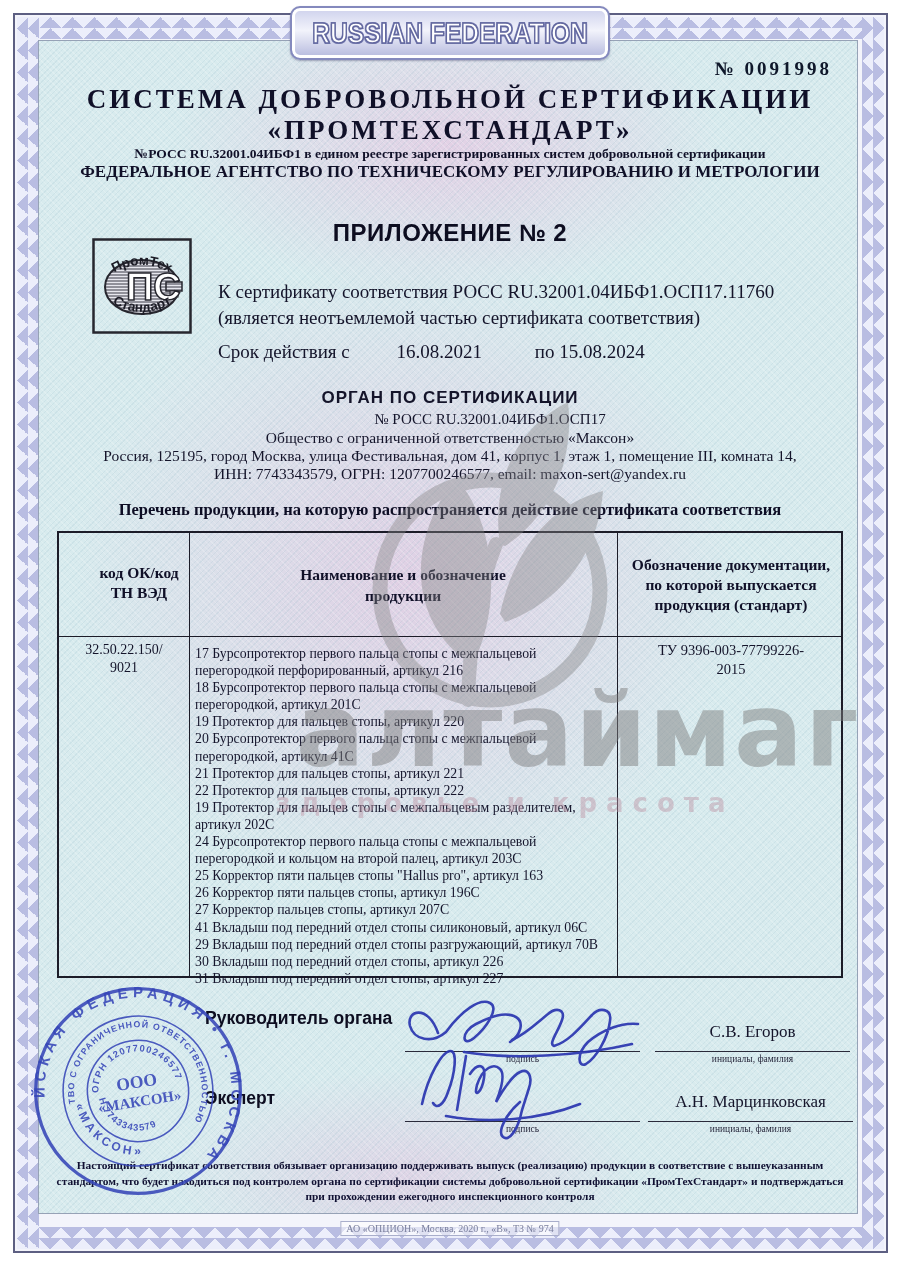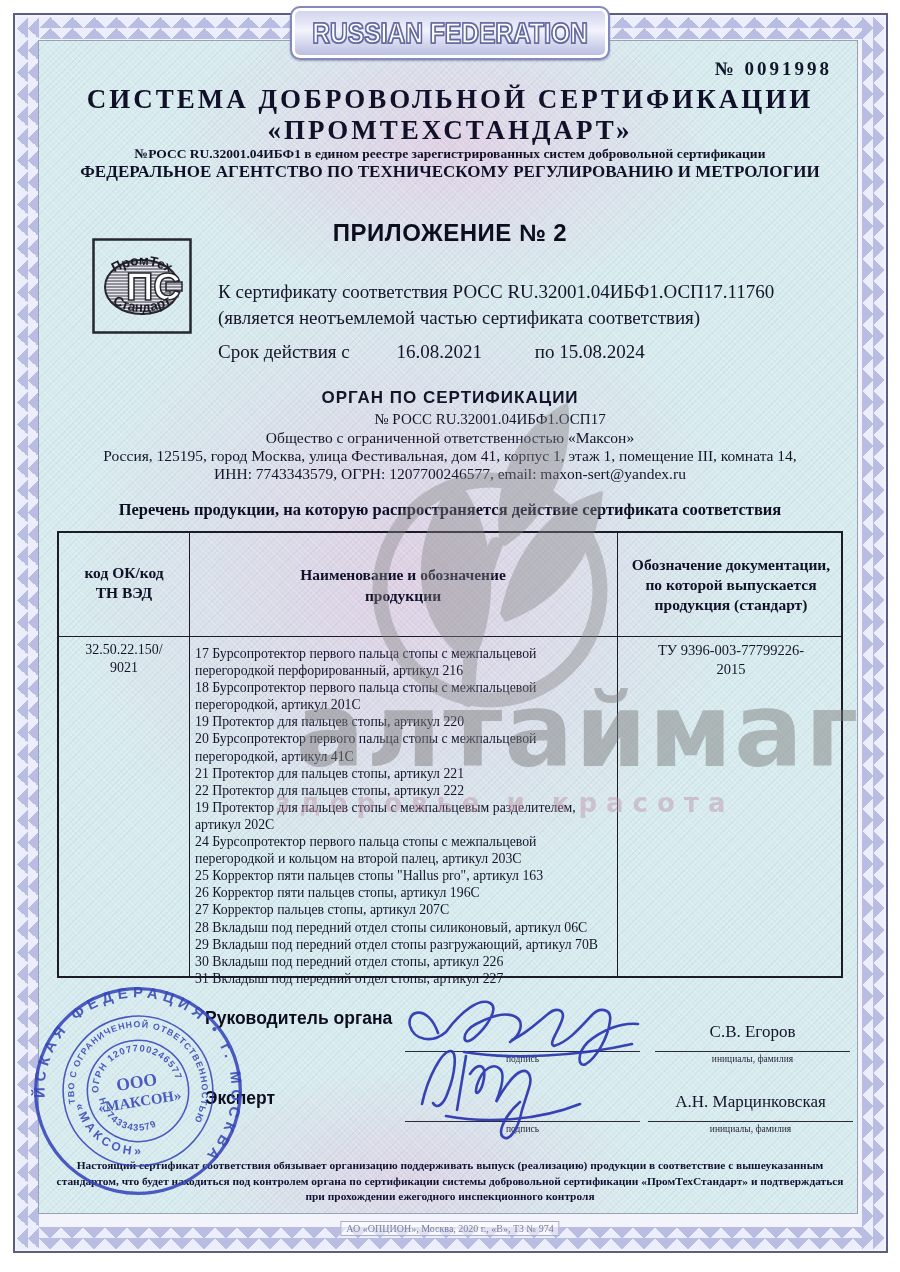--- a/index.html
+++ b/index.html
@@ -55,21 +55,21 @@
   .organ-name{top:429px;font-size:15.5px;}
   .organ-address{top:447px;font-size:15.5px;}
   .organ-contacts{top:465px;font-size:15.5px;}
   .list-heading{top:500px;font-size:16.5px;font-weight:bold;color:#0d0d24;}
   
   .tbl{position:absolute;left:57px;top:531px;width:786px;height:447px;border:2px solid #1c1c28;z-index:2;box-sizing:border-box;}
   .tbl .v1{position:absolute;left:130px;top:0;bottom:0;width:0;border-left:1.5px solid #1c1c28;}
   .tbl .v2{position:absolute;left:558px;top:0;bottom:0;width:0;border-left:1.5px solid #1c1c28;}
   .tbl .hline{position:absolute;left:0;right:0;top:103px;height:0;border-top:1.5px solid #1c1c28;}
   .th{position:absolute;top:0;height:103px;font-weight:bold;font-size:15.5px;text-align:center;color:#101028;}
-  .th1{left:0;width:130px;padding-top:30px;box-sizing:border-box;line-height:20px;}
+  .th1{left:15px;width:130px;padding-top:30px;box-sizing:border-box;line-height:20px;}
   .th2{left:130px;width:428px;display:flex;align-items:center;justify-content:center;}
   .th2 div{max-width:280px;line-height:21px;}
   .th3{left:558px;width:228px;display:flex;align-items:center;justify-content:center;}
   .th3 div{max-width:200px;line-height:20px;}
   .td1{position:absolute;left:0;top:103px;width:130px;text-align:center;font-size:14px;line-height:18px;padding-top:5px;}
   .td2{position:absolute;left:130px;top:109px;width:428px;box-sizing:border-box;padding:3px 4px 0 6px;
        font-size:13.8px;line-height:17.1px;color:#15152c;}
   .td3{position:absolute;left:558px;top:103px;width:228px;text-align:center;font-size:14.5px;line-height:19px;padding-top:5px;}
   
   .sig-label{position:absolute;left:205px;font-family:"Liberation Sans",sans-serif;font-weight:bold;font-size:17.5px;color:#0d0d20;z-index:4;}
@@ -173,21 +173,21 @@
       <div class="prod-item">18 Бурсопротектор первого пальца стопы с межпальцевой перегородкой, артикул 201С</div>
       <div class="prod-item">19 Протектор для пальцев стопы, артикул 220</div>
       <div class="prod-item">20 Бурсопротектор первого пальца стопы с межпальцевой перегородкой, артикул 41С</div>
       <div class="prod-item">21 Протектор для пальцев стопы, артикул 221</div>
       <div class="prod-item">22 Протектор для пальцев стопы, артикул 222</div>
       <div class="prod-item">19 Протектор для пальцев стопы с межпальцевым разделителем, артикул 202С</div>
       <div class="prod-item">24 Бурсопротектор первого пальца стопы с межпальцевой перегородкой и кольцом на второй палец, артикул 203С</div>
       <div class="prod-item">25 Корректор пяти пальцев стопы "Hallus pro", артикул 163</div>
       <div class="prod-item">26 Корректор пяти пальцев стопы, артикул 196С</div>
       <div class="prod-item">27 Корректор пальцев стопы, артикул 207С</div>
-      <div class="prod-item">28 Вкладыш под передний отдел стопы силиконовый, артикул 06С</div>
+      <div class="prod-item">41 Вкладыш под передний отдел стопы силиконовый, артикул 06С</div>
       <div class="prod-item">29 Вкладыш под передний отдел стопы разгружающий, артикул 70В</div>
       <div class="prod-item">30 Вкладыш под передний отдел стопы, артикул 226</div>
       <div class="prod-item">31 Вкладыш под передний отдел стопы, артикул 227</div>
     </div>
     <div class="td3">
       <div>ТУ 9396-003-77799226-</div>
       <div>2015</div>
     </div>
   </div>
 

